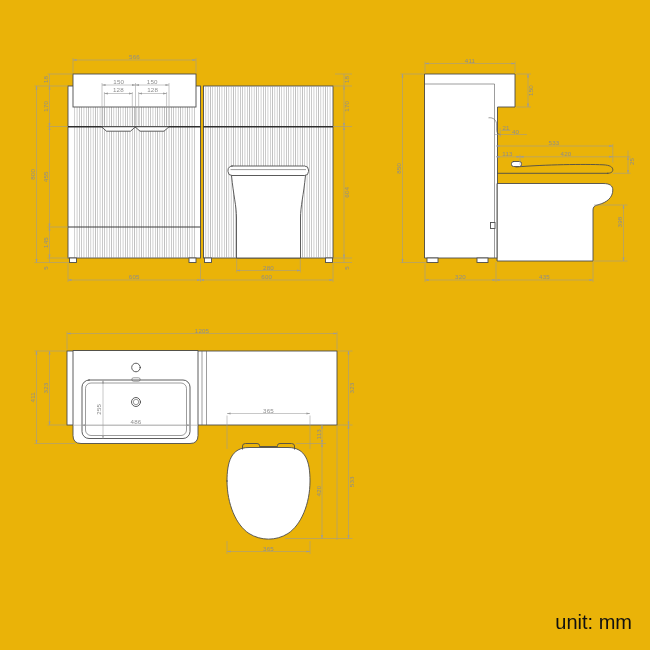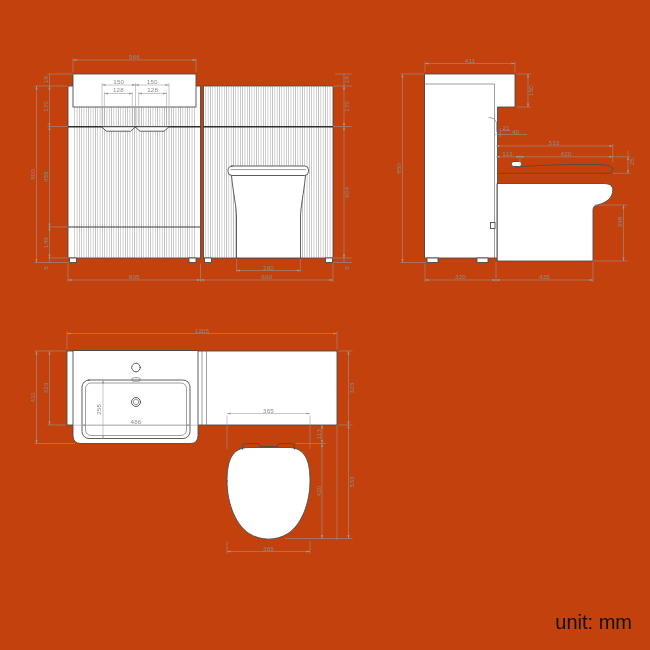--- a/index.html
+++ b/index.html
@@ -1,16 +1,16 @@
 <!DOCTYPE html>
 <html><head>
 <meta charset="utf-8">
 <style>
   html,body{margin:0;padding:0;background:#fff;}
-  .stage{position:relative;width:650px;height:650px;background:#c2410c;overflow:hidden;
+  .stage{position:relative;width:650px;height:650px;background:#eab308;overflow:hidden;
          font-family:"Liberation Sans",sans-serif;}
   svg{position:absolute;left:0;top:0;}
   .ol{stroke:#4c4c4c;stroke-width:.9;fill:none;stroke-linecap:square;}
   .olf{stroke:#4c4c4c;stroke-width:.9;fill:#fff;stroke-linecap:square;}
   .ol2{stroke:#2e2e2e;stroke-width:1.5;fill:none;}
   .olm{stroke:#3d3d3d;stroke-width:1.1;fill:none;}
   .thin{stroke:#5a5a5a;stroke-width:.6;fill:none;}
   .dim{stroke:#9b9b9b;stroke-width:.55;fill:none;}
   .dt{font:6.2px "Liberation Sans",sans-serif;fill:#8d8d8d;letter-spacing:.15px;
       text-anchor:middle;dominant-baseline:middle;}

